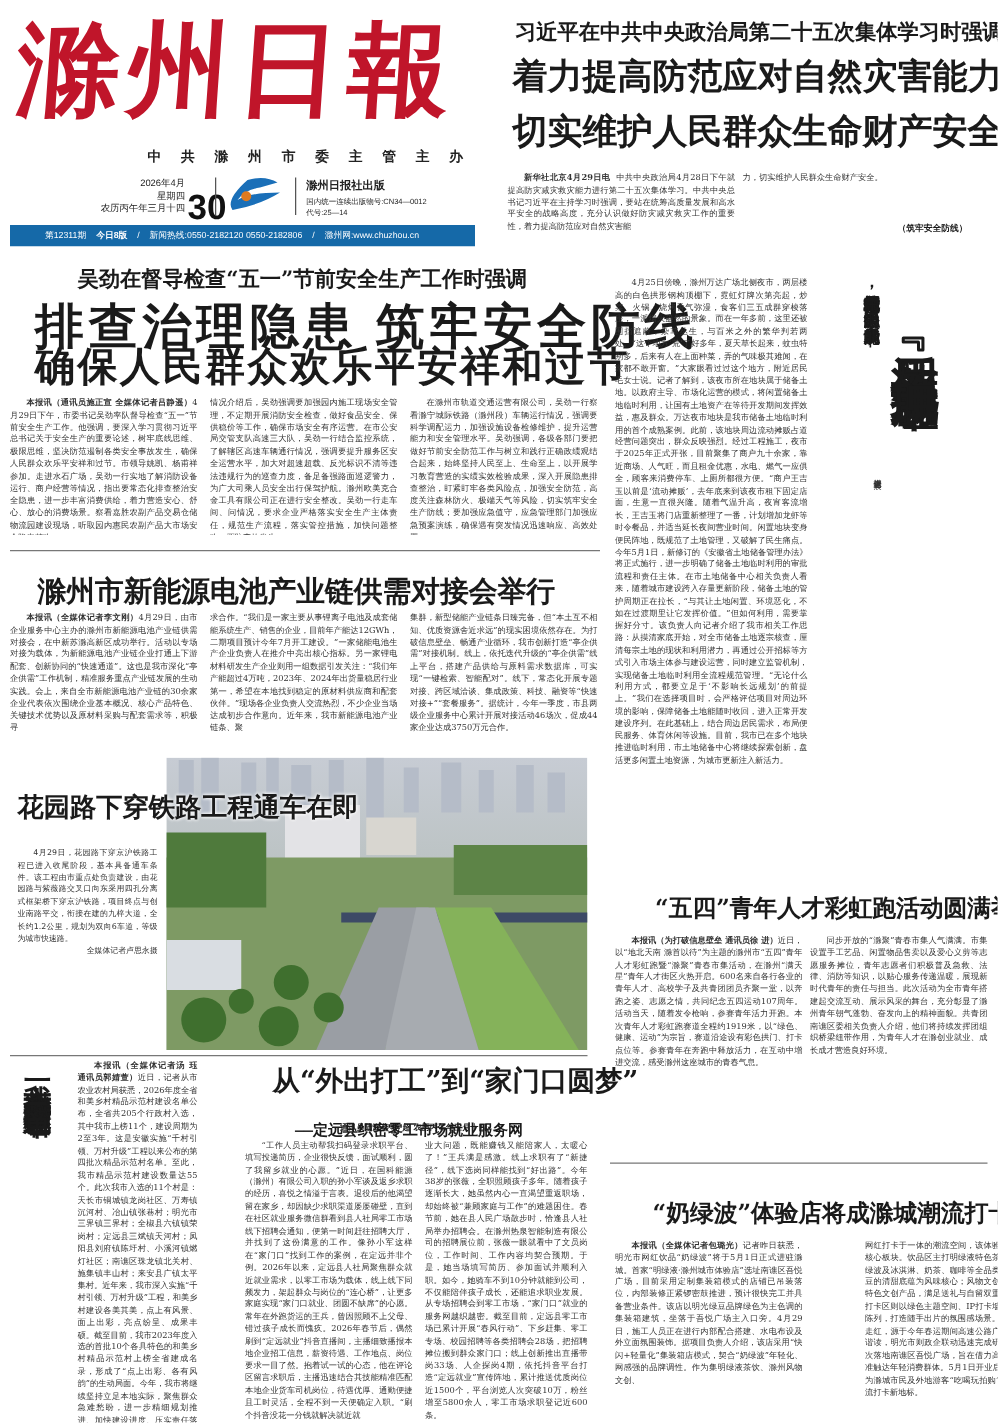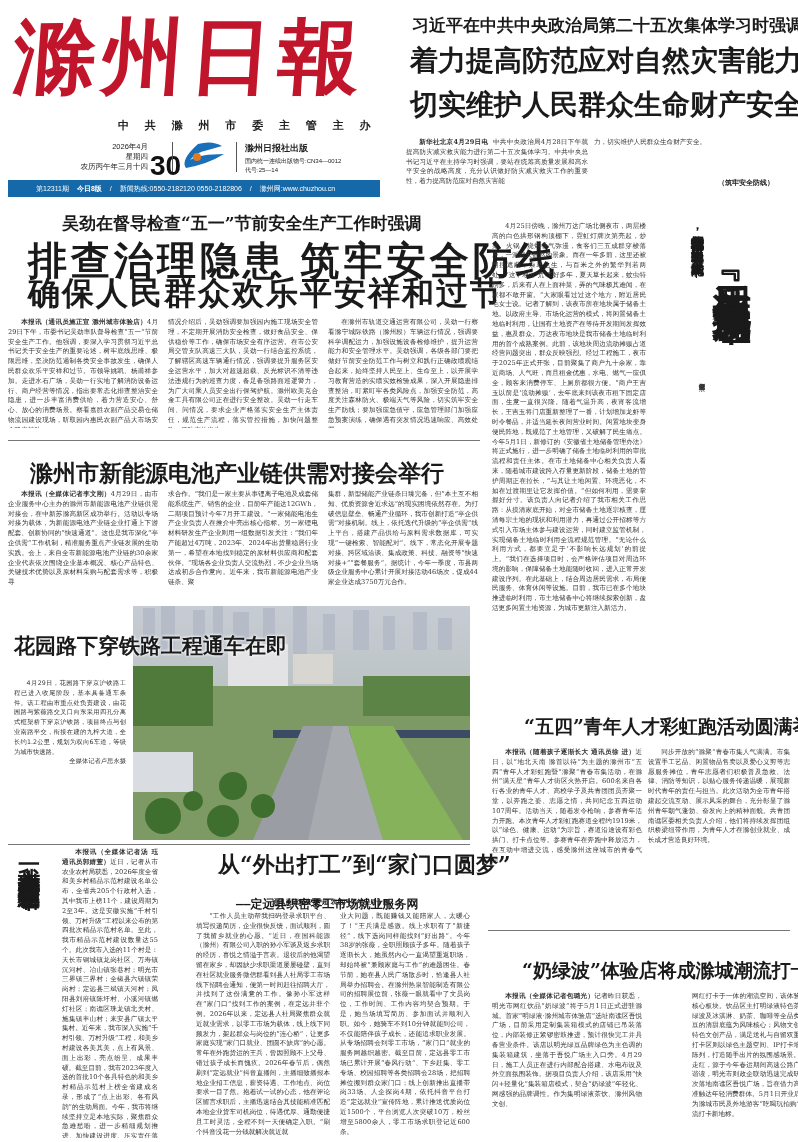--- a/index.html
+++ b/index.html
@@ -72,21 +72,21 @@
 </div>
 <div class="abs body-text" style="left:594px;top:138px;width:180px;height:40px;">
   <p style="text-indent:0">力，切实维护人民群众生命财产安全。</p>
 </div>
 <div class="abs" style="left:718px;top:178px;font-size:7px;font-weight:bold;">（筑牢安全防线）</div>
 
 <div class="abs s-kicker">吴劲在督导检查“五一”节前安全生产工作时强调</div>
 <div class="abs s-head" style="top:234px;">排查治理隐患  筑牢安全防线</div>
 <div class="abs s-head" style="top:272px;font-size:32px;letter-spacing:2px;">确保人民群众欢乐平安祥和过节</div>
 <div class="abs body-text" style="left:8px;top:318px;width:150px;height:110px;">
-  <p><span class="lead">本报讯（通讯员施正宣  滁州城市体验店）</span><span>4月29日下午，市委书记吴劲率队督导检查“五一”节前安全生产工作。他强调，要深入学习贯彻习近平总书记关于安全生产的重要论述，树牢底线思维、极限思维，坚决防范遏制各类安全事故发生，确保人民群众欢乐平安祥和过节。市领导姚凯、杨甫祥参加。走进水石广场，吴劲一行实地了解消防设备运行、商户经营等情况，指出要常态化排查整治安全隐患，进一步丰富消费供给，着力营造安心、舒心、放心的消费场景。察看嘉胜农副产品交易仓储物流园建设现场，听取园内惠民农副产品大市场安全隐患整改</span></p>
+  <p><span class="lead">本报讯（通讯员施正宣  全媒体记者吕静遥）</span><span>4月29日下午，市委书记吴劲率队督导检查“五一”节前安全生产工作。他强调，要深入学习贯彻习近平总书记关于安全生产的重要论述，树牢底线思维、极限思维，坚决防范遏制各类安全事故发生，确保人民群众欢乐平安祥和过节。市领导姚凯、杨甫祥参加。走进水石广场，吴劲一行实地了解消防设备运行、商户经营等情况，指出要常态化排查整治安全隐患，进一步丰富消费供给，着力营造安心、舒心、放心的消费场景。察看嘉胜农副产品交易仓储物流园建设现场，听取园内惠民农副产品大市场安全隐患整改</span></p>
 </div>
 <div class="abs body-text" style="left:168px;top:318px;width:150px;height:110px;">
   <p style="text-indent:0">情况介绍后，吴劲强调要加强园内施工现场安全管理，不定期开展消防安全检查，做好食品安全、保供稳价等工作，确保市场安全有序运营。在市公安局交管支队高速三大队，吴劲一行结合监控系统，了解辖区高速车辆通行情况，强调要提升服务区安全运营水平，加大对超速超载、反光标识不清等违法违规行为的巡查力度，备足备强路面巡逻警力，为广大司乘人员安全出行保驾护航。滁州欧美克合金工具有限公司正在进行安全整改。吴劲一行走车间、问情况，要求企业严格落实安全生产主体责任，规范生产流程，落实管控措施，加快问题整改，严防事故发生。</p>
 </div>
 <div class="abs body-text" style="left:328px;top:318px;width:150px;height:110px;">
   <p>在滁州市轨道交通运营有限公司，吴劲一行察看滁宁城际铁路（滁州段）车辆运行情况，强调要科学调配运力，加强设施设备检修维护，提升运营能力和安全管理水平。吴劲强调，各级各部门要把做好节前安全防范工作与树立和践行正确政绩观结合起来，始终坚持人民至上、生命至上，以开展学习教育营造的实绩实效检验成果，深入开展隐患排查整治，盯紧盯牢各类风险点，加强安全防范，高度关注森林防火、极端天气等风险，切实筑牢安全生产防线；要加强应急值守，应急管理部门加强应急预案演练，确保遇有突发情况迅速响应、高效处置。</p>
 </div>
 
 <div class="abs body-text" style="left:492px;top:222px;width:154px;height:500px;">
   <p>4月25日傍晚，滁州万达广场北侧夜市，两层楼高的白色拱形钢构顶棚下，霓虹灯牌次第亮起，炒菜、火锅、烧烤香气弥漫，食客们三五成群穿梭落座，一派烟火盎然的景象。而在一年多前，这里还被围挡遮蔽，杂草丛生，与百米之外的繁华判若两处。“这个地方‘荒’了好多年，夏天草长起来，蚊虫特别多，后来有人在上面种菜，弄的气味极其难闻，在家都不敢开窗。”大家眼看过过这个地方，附近居民毛女士说。记者了解到，该夜市所在地块属于储备土地。以政府主导、市场化运营的模式，将闲置储备土地临时利用，让国有土地资产在等待开发期间发挥效益，惠及群众。万达夜市地块是我市储备土地临时利用的首个成熟案例。此前，该地块周边流动摊贩占道经营问题突出，群众反映强烈。经过工程施工，夜市于2025年正式开张，目前聚集了商户九十余家，靠近商场、人气旺，而且租金优惠，水电、燃气一应俱全，顾客来消费停车、上厕所都很方便。“商户王吉玉以前是‘流动摊贩’，去年底来到该夜市租下固定店面，生意一直很兴隆。随着气温升高，夜宵客流增长，王吉玉将门店重新整理了一番，计划增加龙虾等时令餐品，并适当延长夜间营业时间。闲置地块变身便民阵地，既规范了土地管理，又破解了民生痛点。今年5月1日，新修订的《安徽省土地储备管理办法》将正式施行，进一步明确了储备土地临时利用的审批流程和责任主体。在市土地储备中心相关负责人看来，随着城市建设跨入存量更新阶段，储备土地的管护周期正在拉长，“与其让土地闲置、环境恶化，不如在过渡期里让它发挥价值。”但如何利用，需要掌握好分寸。该负责人向记者介绍了我市相关工作思路：从摸清家底开始，对全市储备土地逐宗核查，厘清每宗土地的现状和利用潜力，再通过公开招标等方式引入市场主体参与建设运营，同时建立监管机制，实现储备土地临时利用全流程规范管理。“无论什么利用方式，都要立足于‘不影响长远规划’的前提上。”我们在选择项目时，会严格评估项目对周边环境的影响，保障储备土地能随时收回，进入正常开发建设序列。在此基础上，结合周边居民需求，布局便民服务、体育休闲等设施。目前，我市已在多个地块推进临时利用，市土地储备中心将继续探索创新，盘活更多闲置土地资源，为城市更新注入新活力。</p>
@@ -151,21 +151,21 @@
   </svg>
 </div>
 <div class="abs h-serif" style="left:14px;top:632px;font-size:21px;text-shadow:0 0 3px #fff, 0 0 3px #fff;">花园路下穿铁路工程通车在即</div>
 <div class="abs body-text" style="left:14px;top:678px;width:112px;height:92px;font-family:'DejaVu Sans',sans-serif;font-size:6.3px;">
   <p>4月29日，花园路下穿京沪铁路工程已进入收尾阶段，基本具备通车条件。该工程由市重点处负责建设，由花园路与紫薇路交叉口向东采用四孔分离式框架桥下穿京沪铁路，项目终点与创业南路平交，衔接在建的九梓大道，全长约1.2公里，规划为双向6车道，等级为城市快速路。</p>
   <p style="text-align:right">全媒体记者卢思永摄</p>
 </div>
 
 <div class="abs h-serif" style="left:524px;top:714px;font-size:19px;">“五四”青年人才彩虹跑活动圆满举办</div>
 <div class="abs body-text" style="left:492px;top:748px;width:150px;height:170px;">
-  <p><span class="lead">本报讯（随着孩子逐渐长大  通讯员徐  进）</span><span>近日，以“地北天南  滁首以待”为主题的滁州市“五四”青年人才彩虹跑暨“滁聚”青春市集活动，在滁州“满天星”青年人才街区火热开启。600名来自各行各业的青年人才、高校学子及共青团团员齐聚一堂，以奔跑之姿、志愿之情，共同纪念五四运动107周年。活动当天，随着发令枪响，参赛青年活力开跑。本次青年人才彩虹跑赛道全程约1919米，以“绿色、健康、运动”为宗旨，赛道沿途设有彩色拱门、打卡点位等。参赛青年在奔跑中释放活力，在互动中增进交流，感受滁州这座城市的青春气息。</span></p>
+  <p><span class="lead">本报讯（为打破信息壁垒  通讯员徐  进）</span><span>近日，以“地北天南  滁首以待”为主题的滁州市“五四”青年人才彩虹跑暨“滁聚”青春市集活动，在滁州“满天星”青年人才街区火热开启。600名来自各行各业的青年人才、高校学子及共青团团员齐聚一堂，以奔跑之姿、志愿之情，共同纪念五四运动107周年。活动当天，随着发令枪响，参赛青年活力开跑。本次青年人才彩虹跑赛道全程约1919米，以“绿色、健康、运动”为宗旨，赛道沿途设有彩色拱门、打卡点位等。参赛青年在奔跑中释放活力，在互动中增进交流，感受滁州这座城市的青春气息。</span></p>
 </div>
 <div class="abs body-text" style="left:648px;top:748px;width:142px;height:170px;">
   <p>同步开放的“滁聚”青春市集人气满满。市集设置手工艺品、闲置物品售卖以及爱心义剪等志愿服务摊位，青年志愿者们积极普及急救、法律、消防等知识，以贴心服务传递温暖，展现新时代青年的责任与担当。此次活动为全市青年搭建起交流互动、展示风采的舞台，充分彰显了滁州青年朝气蓬勃、奋发向上的精神面貌。共青团南谯区委相关负责人介绍，他们将持续发挥团组织桥梁纽带作用，为青年人才在滁创业就业、成长成才营造良好环境。</p>
 </div>
 
 <div class="abs rule" style="left:8px;top:844px;width:462px;"></div>
 
 <div class="abs vert h-serif" style="left:18px;top:850px;font-size:22px;line-height:24px;letter-spacing:1px;">我市十一个村入选省和美乡村精品示范村建设名单</div>
 <div class="abs body-text" style="left:62px;top:848px;width:96px;height:290px;">
   <p><span class="lead">本报讯（全媒体记者汤  珏  通讯员郭婧萱）</span><span>近日，记者从市农业农村局获悉，2026年度全省和美乡村精品示范村建设名单公布，全省共205个行政村入选，其中我市上榜11个，建设周期为2至3年。这是安徽实施“千村引领、万村升级”工程以来公布的第四批次精品示范村名单。至此，我市精品示范村建设数量达55个。此次我市入选的11个村是：天长市铜城镇龙岗社区、万寿镇沉河村、冶山镇张巷村；明光市三界镇三界村；全椒县六镇镇荣岗村；定远县三斌镇天河村；凤阳县刘府镇陈圩村、小溪河镇燃灯社区；南谯区珠龙镇北关村、施集镇丰山村；来安县广镇太平集村。近年来，我市深入实施“千村引领、万村升级”工程，和美乡村建设各美其美，点上有风景、面上出彩，亮点纷呈、成果丰硕。截至目前，我市2023年度入选的首批10个各具特色的和美乡村精品示范村上榜全省建成名录，形成了“点上出彩、各有风韵”的生动局面。今年，我市将继续坚持立足本地实际，聚焦群众急难愁盼，进一步精细规划推进、加快建设进度、压实责任落实，因地制宜、有序有力推进宜居宜业和美乡村建设。</span></p>

